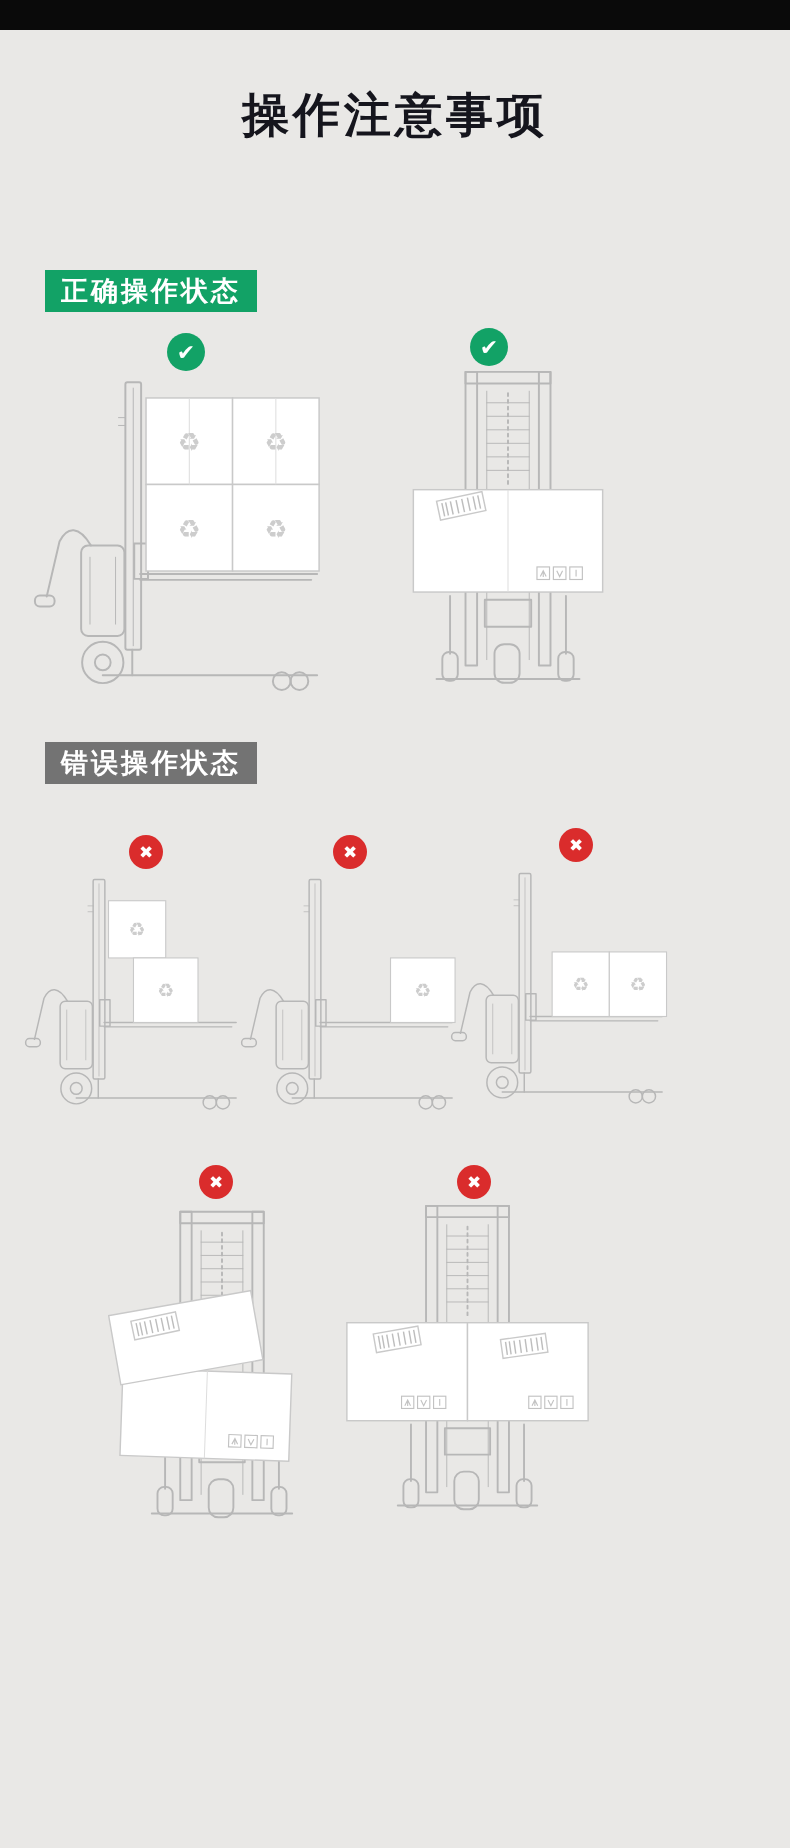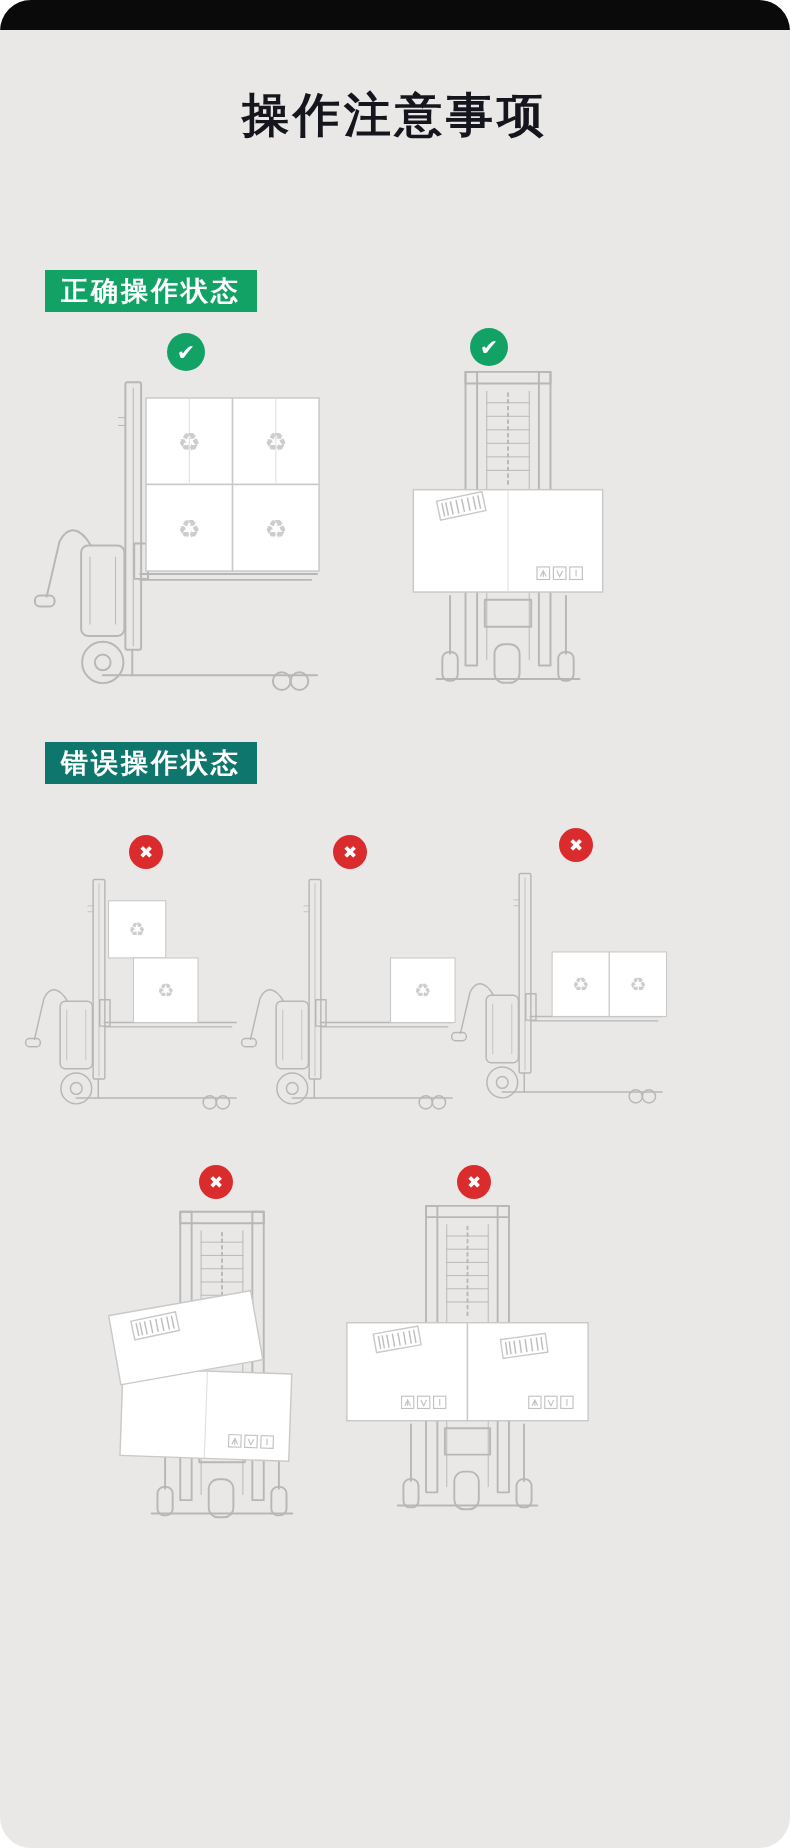--- a/index.html
+++ b/index.html
@@ -1,33 +1,32 @@
 <!DOCTYPE html>
 <html><head>
 <meta charset="utf-8">
 <style>
   * { margin:0; padding:0; box-sizing:border-box; }
   html,body { background:#ffffff; }
   .page {
     position:relative; width:790px; height:1848px; margin:0 auto;
     background:#e9e8e6; overflow:hidden;
     font-family:"Liberation Sans", sans-serif;
-    border-radius:31px;
   }
   .top-bar { position:absolute; left:0; top:0; width:790px; height:30px; background:#0a0a0a; }
   .title {
     position:absolute; left:0; top:84px; width:790px; text-align:center;
     font-size:47px; font-weight:900; color:#15151d; letter-spacing:4px;
   }
   .badge {
     position:absolute; left:45px; height:42px; line-height:42px; padding:0 16px;
     color:#ffffff; font-size:27px; font-weight:700; letter-spacing:3px; white-space:nowrap;
   }
   .badge-green { top:247px; background:#12a266;margin-top:23px; }
-  .badge-red   { top:742px; background:#0f766e; }
+  .badge-red   { top:742px; background:#737373; }
   .status {
     position:absolute; border-radius:50%;
     display:flex; align-items:center; justify-content:center;
     color:#ffffff; font-weight:700; font-family:"DejaVu Sans", sans-serif;
   }
   .status.check { width:38px; height:38px; background:#12a266; font-size:22px; }
   .status.cross { width:34px; height:34px; background:#da2c2c; font-size:17px; }
   .fig { position:absolute; }
   
   .ln   { stroke:#b7b7b7; fill:none; stroke-width:2; stroke-linecap:round; stroke-linejoin:round; }

